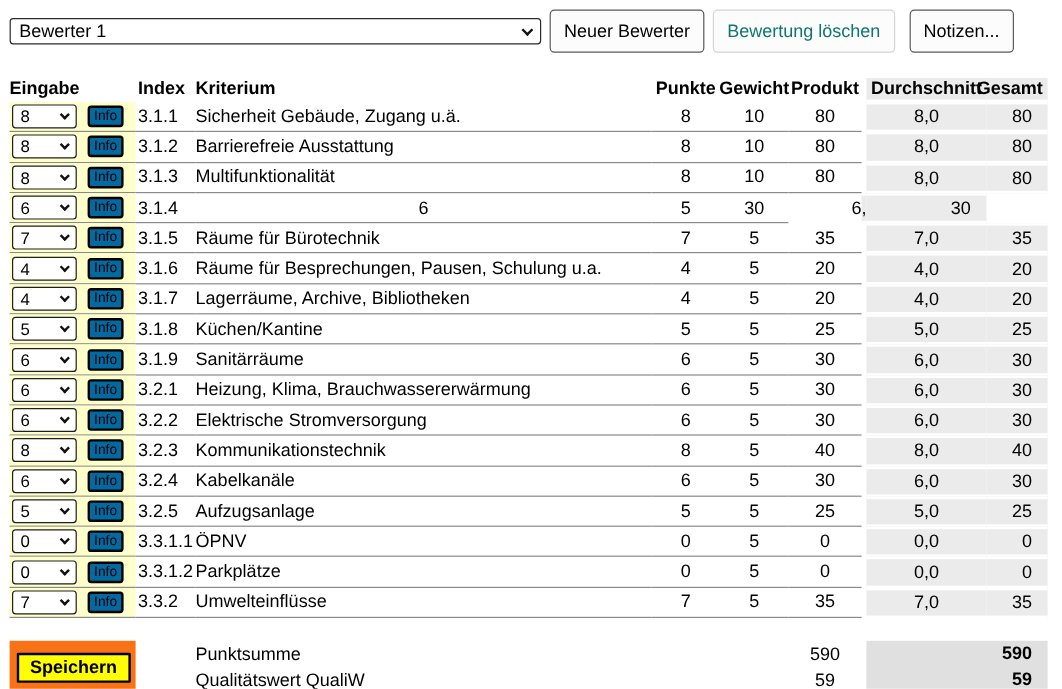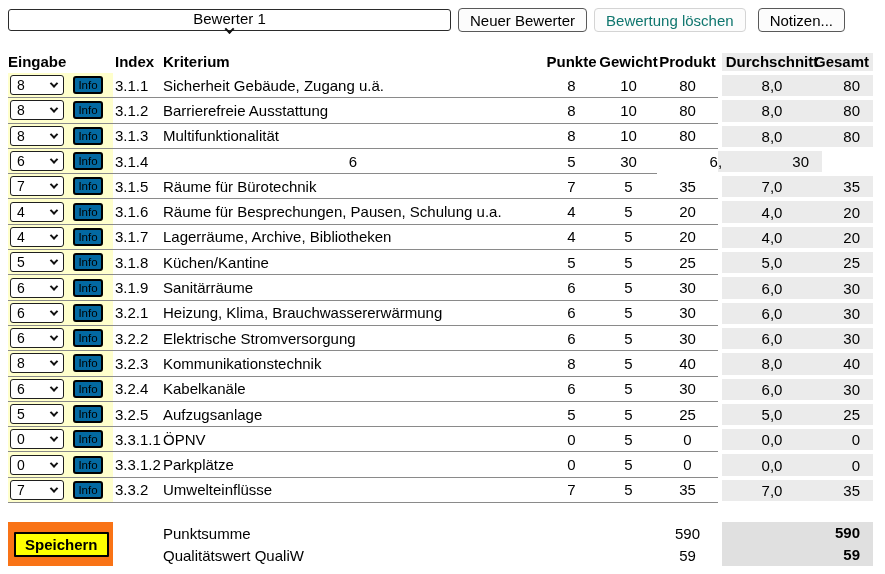--- a/index.html
+++ b/index.html
@@ -8,27 +8,27 @@
     font-family: "Liberation Sans", sans-serif; color: #000;
   }
 
   
   .toolbar { display: flex; align-items: center; margin: 8px 0 0 8px; }
   .select-box {
     display: flex; align-items: center; justify-content: space-between;
     background: #fff; border: 1.5px solid #2b2b2b; border-radius: 3px;
     height: 22px; font-size: 15px; padding: 0 7px; cursor: default;
   }
-  .select-main { width: 443px; flex-direction: column; }
+  .select-main { width: 443px; }
   .chev {
     width: 7px; height: 7px; border-right: 2px solid #111; border-bottom: 2px solid #111;
     transform: rotate(45deg) translate(-1px,-1px); flex: 0 0 auto;
   }
   .btn {
-    margin-left: 7px; height: 24px; padding: 0 11px; font-size: 15px;
+    margin-left: 7px; height: 36px; padding: 0 11px; font-size: 15px;
     background: #fcfcfc; border: 1px solid #595959; border-radius: 4px;
     color: #000; font-family: "Liberation Sans", sans-serif; cursor: default;
   }
   .btn:disabled { color: #0f766e; border-color: #d4d4d4; background: #fcfcfc; }
   .btn-notizen { margin-left: 12px; }
 
   
   .grid {
     display: grid; margin-left: 8px;
     grid-template-columns: 105px 50px 380px 57px 57px 61px 4px 100px 51px;

